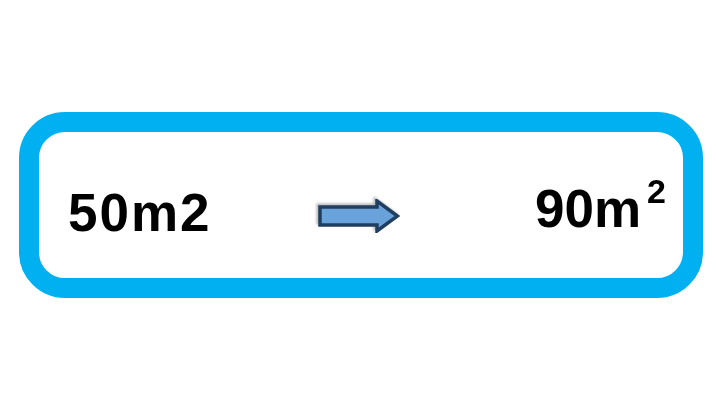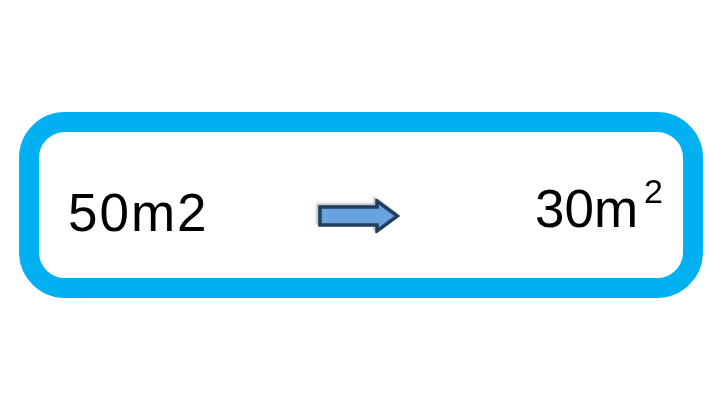--- a/index.html
+++ b/index.html
@@ -20,21 +20,21 @@
     left: 19px; top: 112px;
     width: 684px; height: 186px;
     box-sizing: border-box;
     border: 20px solid var(--box-border, #00B0F0);
     border-radius: 46px;
     background: #ffffff;
   }
   .label {
     position: absolute;
     color: var(--text, #000000);
-    font-weight: 400;
+    font-weight: 700;
     font-size: 53px;
     line-height: 1;
     white-space: nowrap;
   }
   .left-label  { left: 68px;  top: 186px; letter-spacing: 2px; }
   .right-label { left: 535px; top: 182px; }
   .superscript {
     font-size: 34px;
     position: relative;
     top: -24px;
@@ -54,16 +54,16 @@
 
   <div class="rounded-box"></div>
 
   <div class="label left-label">50m2</div>
 
   <svg class="arrow-svg" viewBox="0 0 82 34" xmlns="http://www.w3.org/2000/svg" aria-hidden="true">
     <polygon points="2,8 59,8 59,2 79.5,17 59,32 59,26 2,26" stroke-width="3.5" stroke-linejoin="miter" fill="#6AA2DC" stroke="#203E5F"></polygon>
   </svg>
 
   <div class="label right-label">
-    <span>30m</span><span class="superscript">2</span>
+    <span>90m</span><span class="superscript">2</span>
   </div>
 
 </div>
 
 </body></html>

